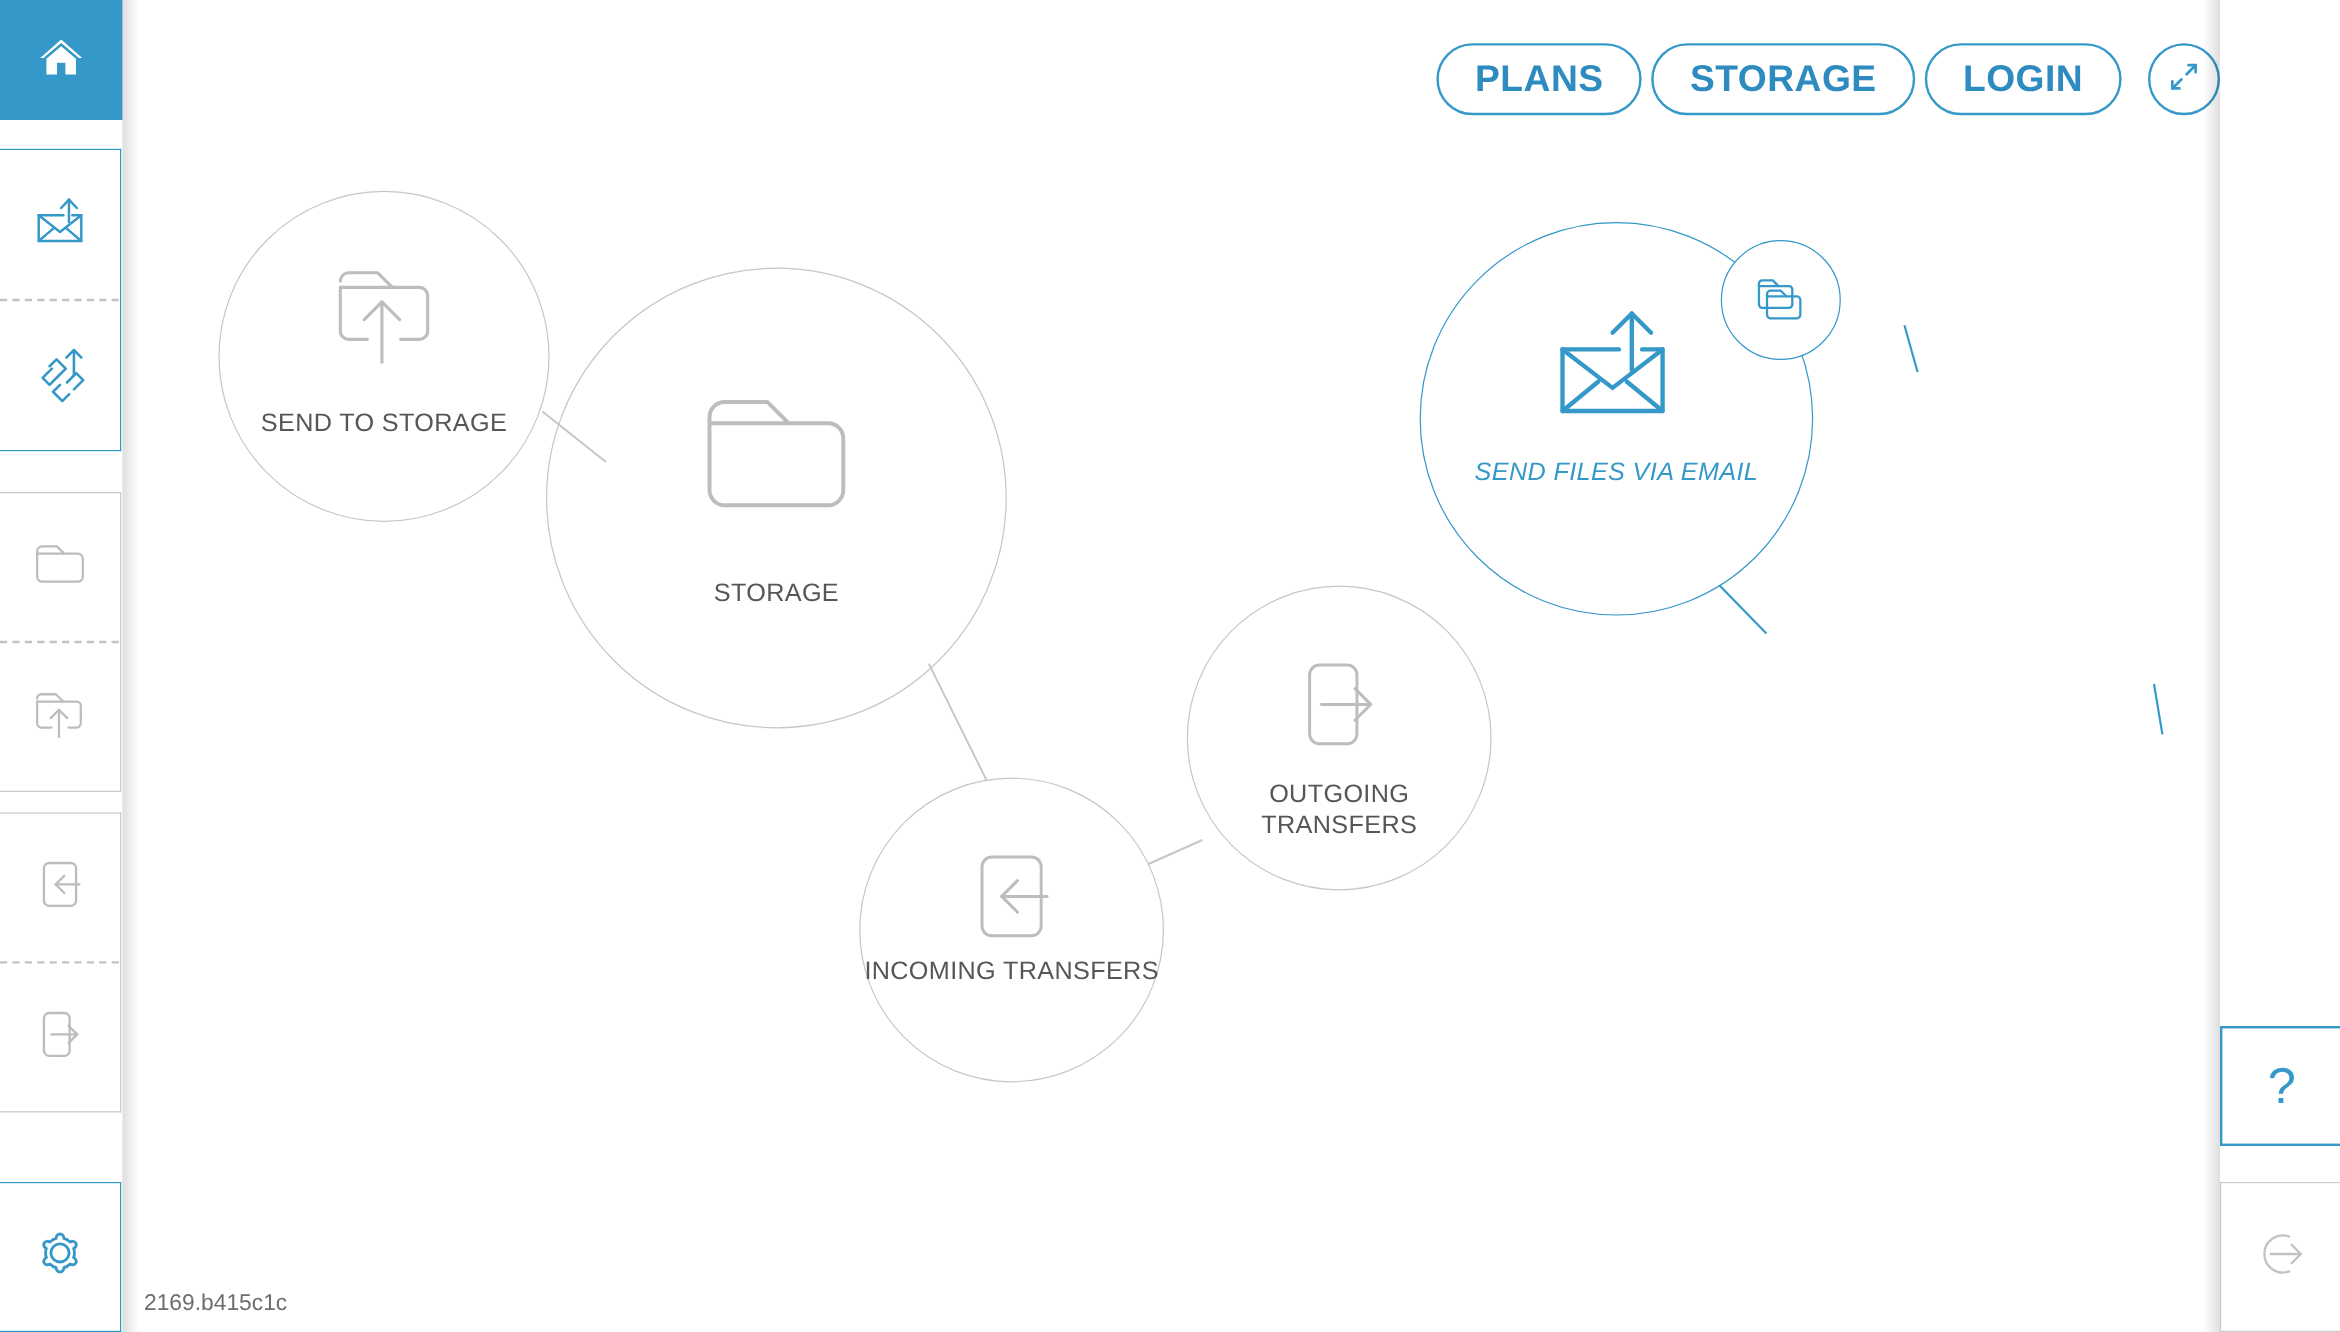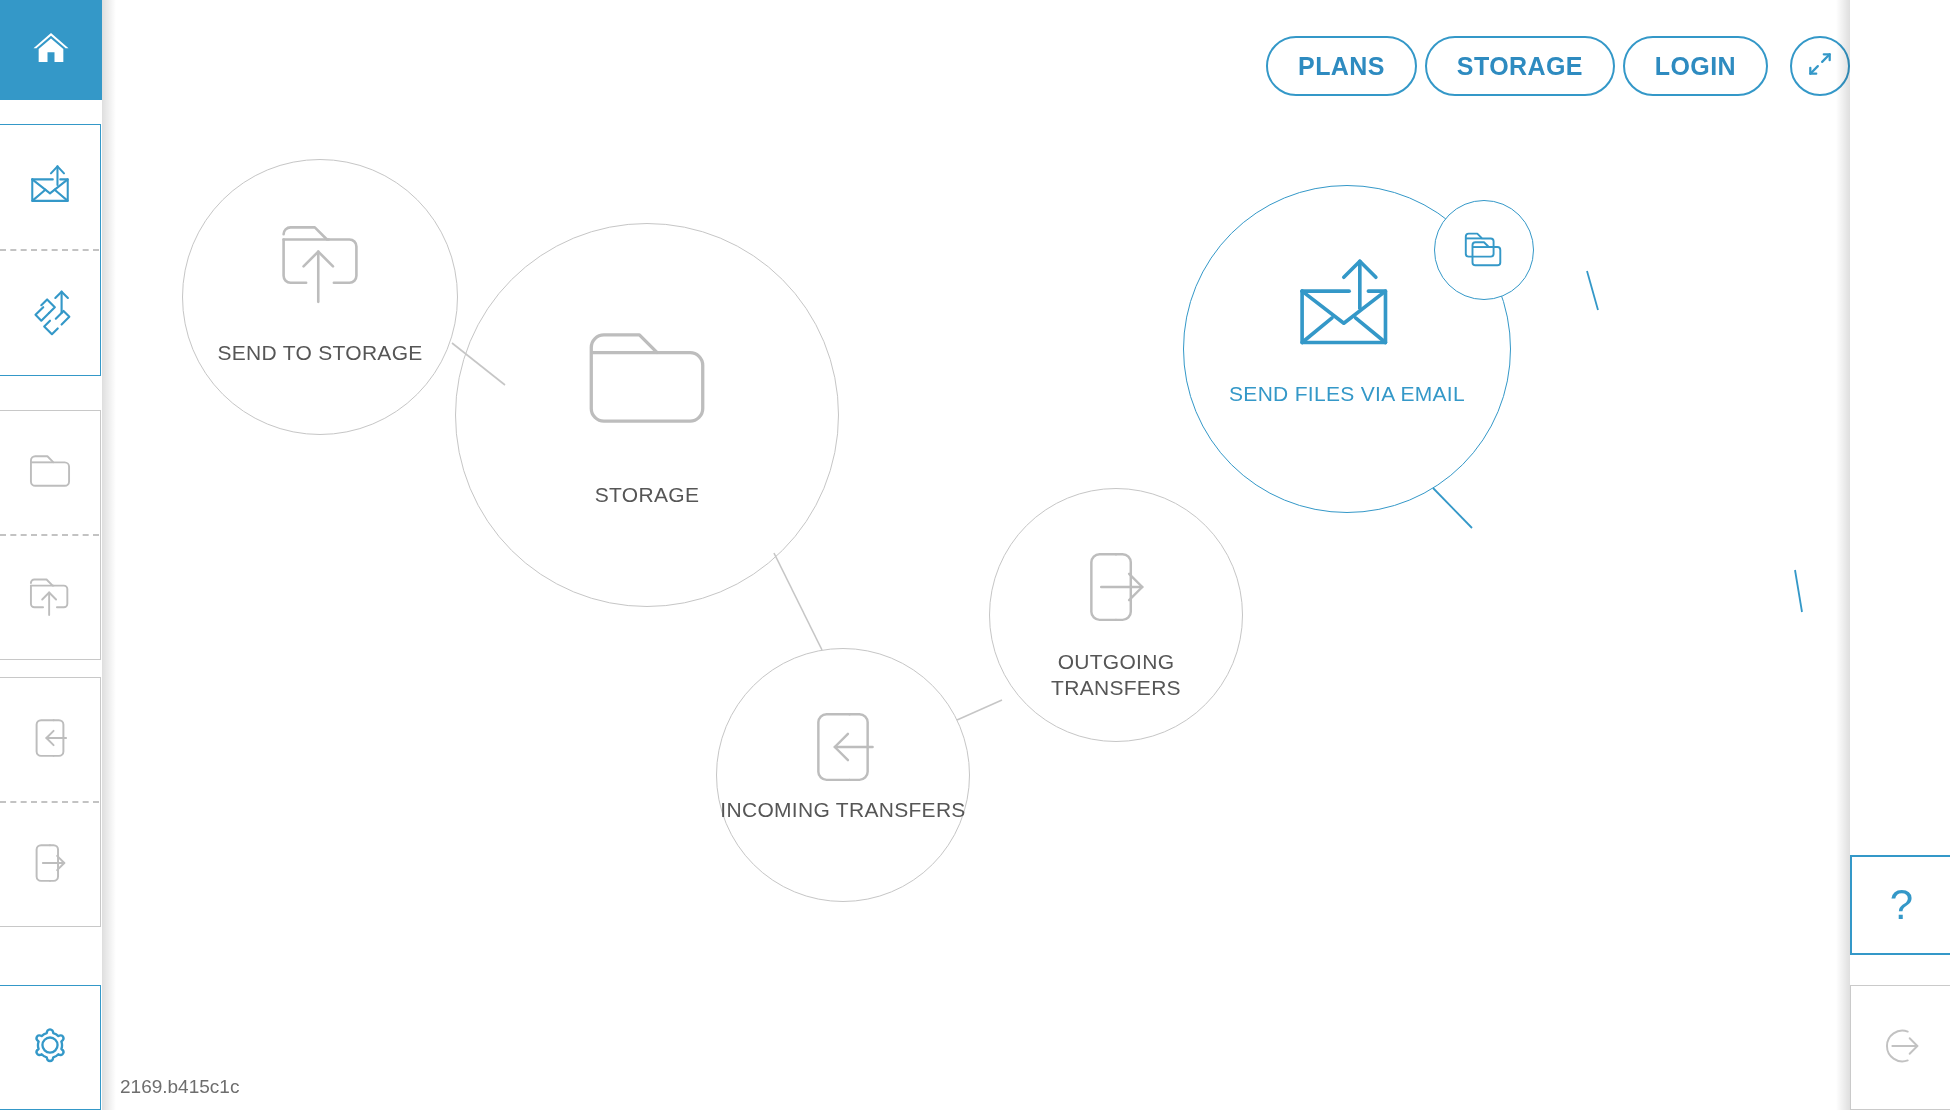--- a/index.html
+++ b/index.html
@@ -130,21 +130,21 @@
   .pill {
     border: 2.2px solid #3498c8;
     color: #2e8bc0;
     background: #fff;
     border-radius: 34px;
     height: 56px;
     padding: 0 30px;
     display: flex;
     align-items: center;
     justify-content: center;
-    font-size: 25px;
+    font-size: 31px;
     font-weight: bold;
     letter-spacing: 0.4px;
     font-family: "Liberation Sans", sans-serif;
     cursor: pointer;
     white-space: nowrap;
   }
   .round-btn {
     margin-left: 14px;
     width: 56px; height: 56px;
     border-radius: 50%;
@@ -366,21 +366,21 @@
       <svg width="134" height="124" viewBox="0 0 60 58" fill="none" stroke="#3498c8" stroke-width="1.7" stroke-linecap="round" stroke-linejoin="round">
         <path d="M9 23 L31 23"></path>
         <path d="M40 23 L48 23 L48 47 L9 47 L9 23"></path>
         <path d="M9 23 L28.5 38 L48 23"></path>
         <path d="M9 47 L23 35.5"></path>
         <path d="M48 47 L34 35.5"></path>
         <path d="M36 9 L36 31"></path>
         <path d="M28.5 16.5 L36 9 L43.5 16.5"></path>
       </svg>
     </span>
-    <span class="node-label" style="top:195px;">SEND FILES VIA EMAIL</span>
+    <span class="node-label" style="top:195px;font-style:italic;">SEND FILES VIA EMAIL</span>
     <span class="badge" style="left:250px; top:14px; width:98px; height:98px;">
       <span>
         <svg width="50" height="46" viewBox="0 0 52 48" fill="none" stroke="#3498c8" stroke-width="2" stroke-linejoin="round">
           <path d="M7 12 a3 3 0 0 1 3-3 h9 l5 5 h9 a3 3 0 0 1 3 3 v13 a3 3 0 0 1 -3 3 h-23 a3 3 0 0 1 -3 -3 z"></path>
           <path d="M7 14 h17"></path>
           <path d="M14 21 a3 3 0 0 1 3-3 h9 l5 5 h9 a3 3 0 0 1 3 3 v13 a3 3 0 0 1 -3 3 h-23 a3 3 0 0 1 -3 -3 z"></path>
           <path d="M14 23 h17"></path>
         </svg>
       </span>
     </span>

